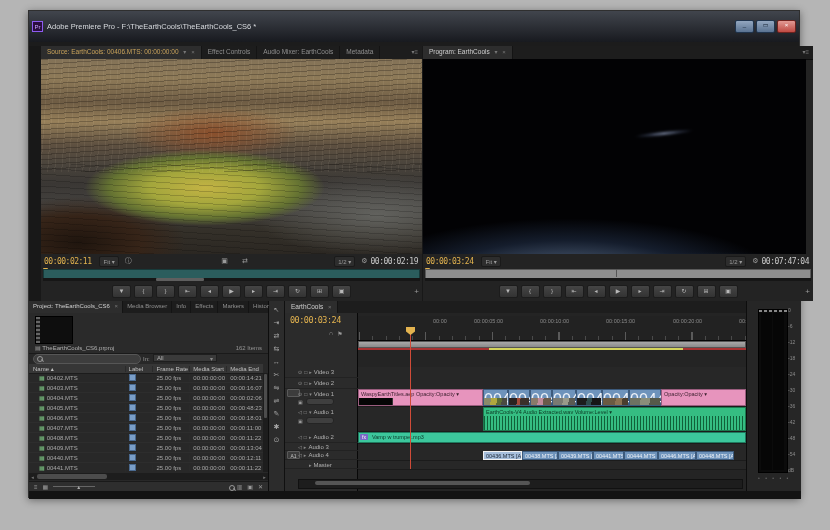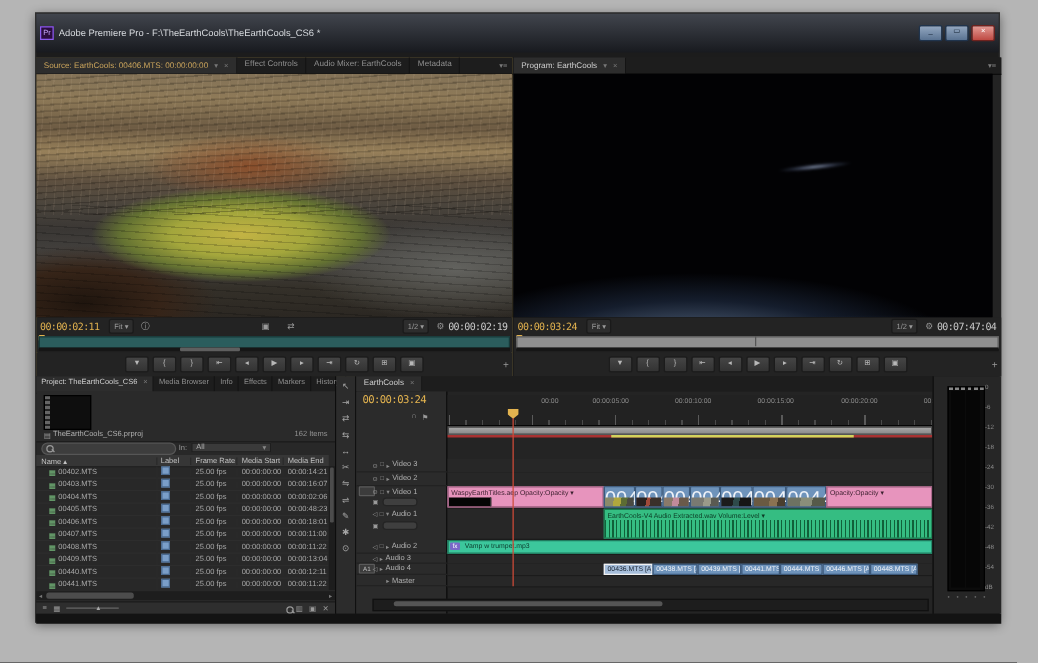--- a/index.html
+++ b/index.html
@@ -10,21 +10,21 @@
   .pr-icon{width:11px;height:11px;background:#2b0d3f;border:1px solid #8d5cf0;color:#c7a8fb;font-size:6px;line-height:11px;text-align:center;margin-right:4px;box-sizing:border-box;}
   .win-title{font-size:7.5px;color:#d7dade;white-space:nowrap;overflow:hidden;flex:1;}
   .win-btn{width:17px;height:11px;margin-left:2px;border:1px solid #20344d;border-radius:2px;font-size:6px;line-height:9px;text-align:center;color:#0e1c2c;background:linear-gradient(#93a7c0,#5a7392);}
   .win-btn.close{background:linear-gradient(#e29a94,#bf4a43);border-color:#6e221e;color:#fff;}
   
   .menubar{position:absolute;left:0;top:17px;right:0;height:18px;background:#d6d3ce;display:flex;align-items:center;padding-left:2px;box-sizing:border-box;border-bottom:1px solid #8a8a8a;}
   .menu-item{font-size:8px;color:#111;padding:2px 7px;}
   
   .main{position:absolute;left:0;top:35px;right:0;bottom:0;background:#181818;}
   
-  .monitors{position:absolute;left:0;top:0;width:788px;height:255px;}
+  .monitors{position:absolute;left:12px;top:0;width:788px;height:255px;}
   .monitor{position:absolute;top:0;height:255px;background:#232323;}
   .monitor.src{left:0;width:381px;outline:1px solid #87743a;outline-offset:-1px;}
   .monitor.prg{left:382px;width:390px;}
   .tabbar{position:absolute;left:0;top:0;right:0;height:13px;background:#1d1d1d;border-bottom:1px solid #0c0c0c;display:flex;align-items:stretch;}
   .tab{font-size:6.5px;color:#8f8f8f;padding:2px 6px 0 6px;white-space:nowrap;background:transparent;border-right:1px solid #141414;}
   .tab.active{background:#2d2d2d;color:#cfcfcf;}
   .tab.active.gold{color:#c9a35b;}
   .tab .xx{color:#777;margin-left:3px;font-size:6px;}
   .panel-menu{margin-left:auto;color:#7a7a7a;font-size:6px;padding:2px 4px 0 4px;}
   .vidarea{position:absolute;top:13px;left:0;height:195px;overflow:hidden;background:#000;}

